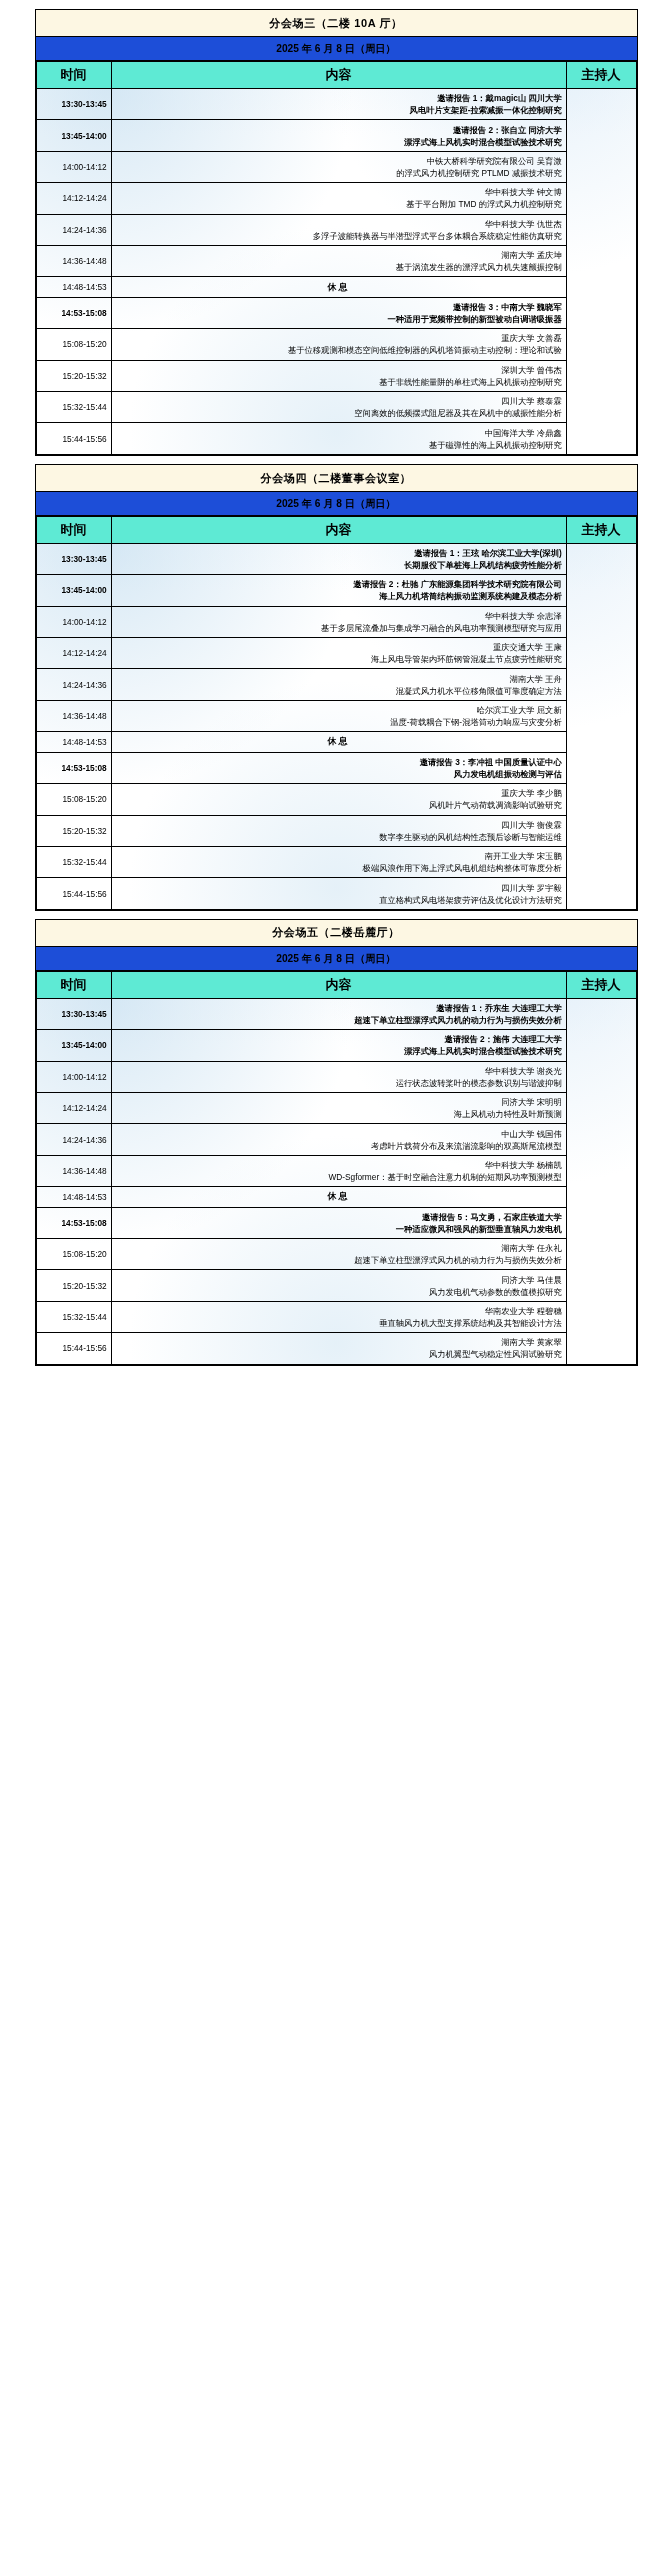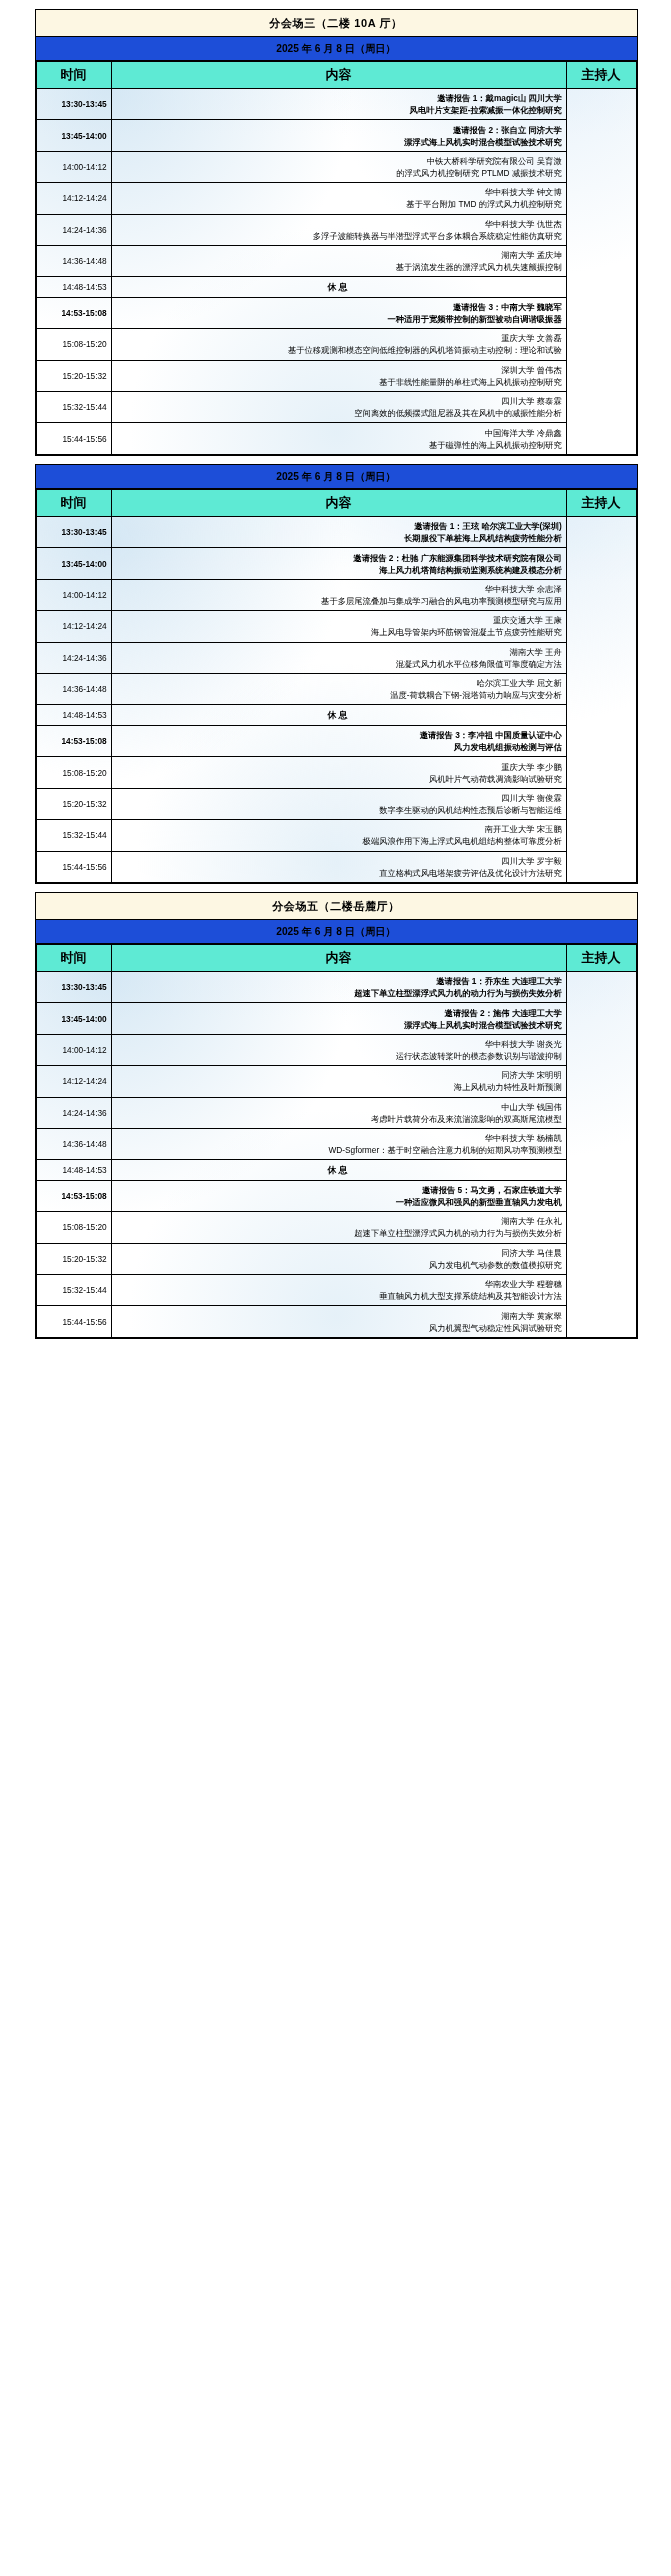--- a/index.html
+++ b/index.html
@@ -209,20 +209,21 @@
               <span class="ln">基于磁弹性的海上风机振动控制研究</span>
             </td>
           </tr>
         </tbody>
       </table>
     </div>
   </div>
 
   <div class="session">
     <div class="session-inner">
+      <div class="session-title">分会场四（二楼董事会议室）</div>
       <div class="session-date">2025 年 6 月 8 日（周日）</div>
       <table class="sched">
         <colgroup>
             <col class="c-time">
             <col class="c-content">
             <col class="c-host">
           </colgroup>
         <thead>
           <tr>
             <th>时间</th>

